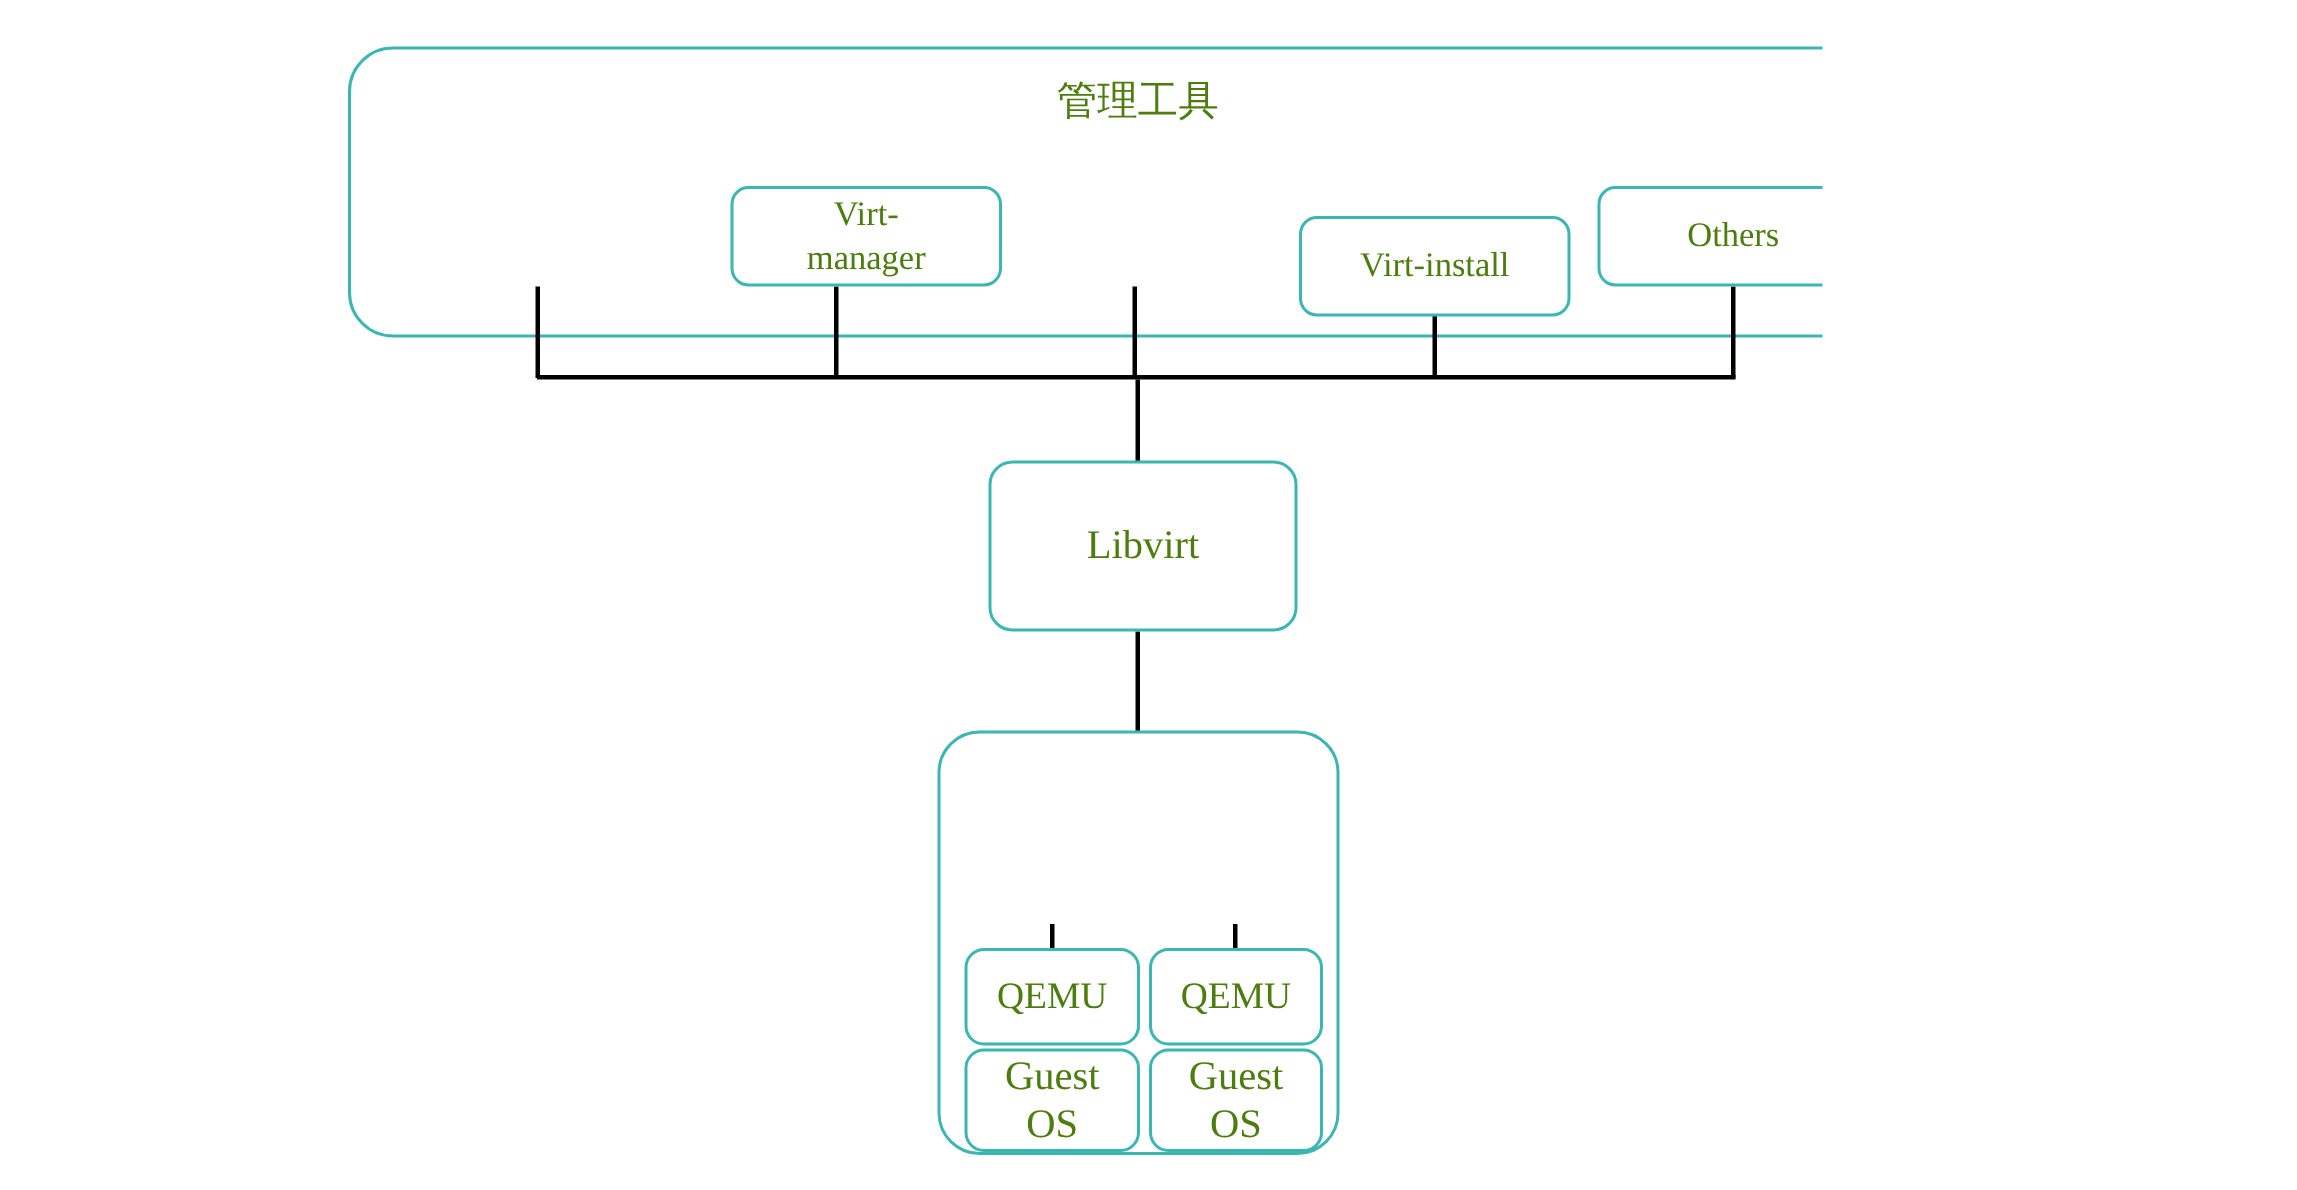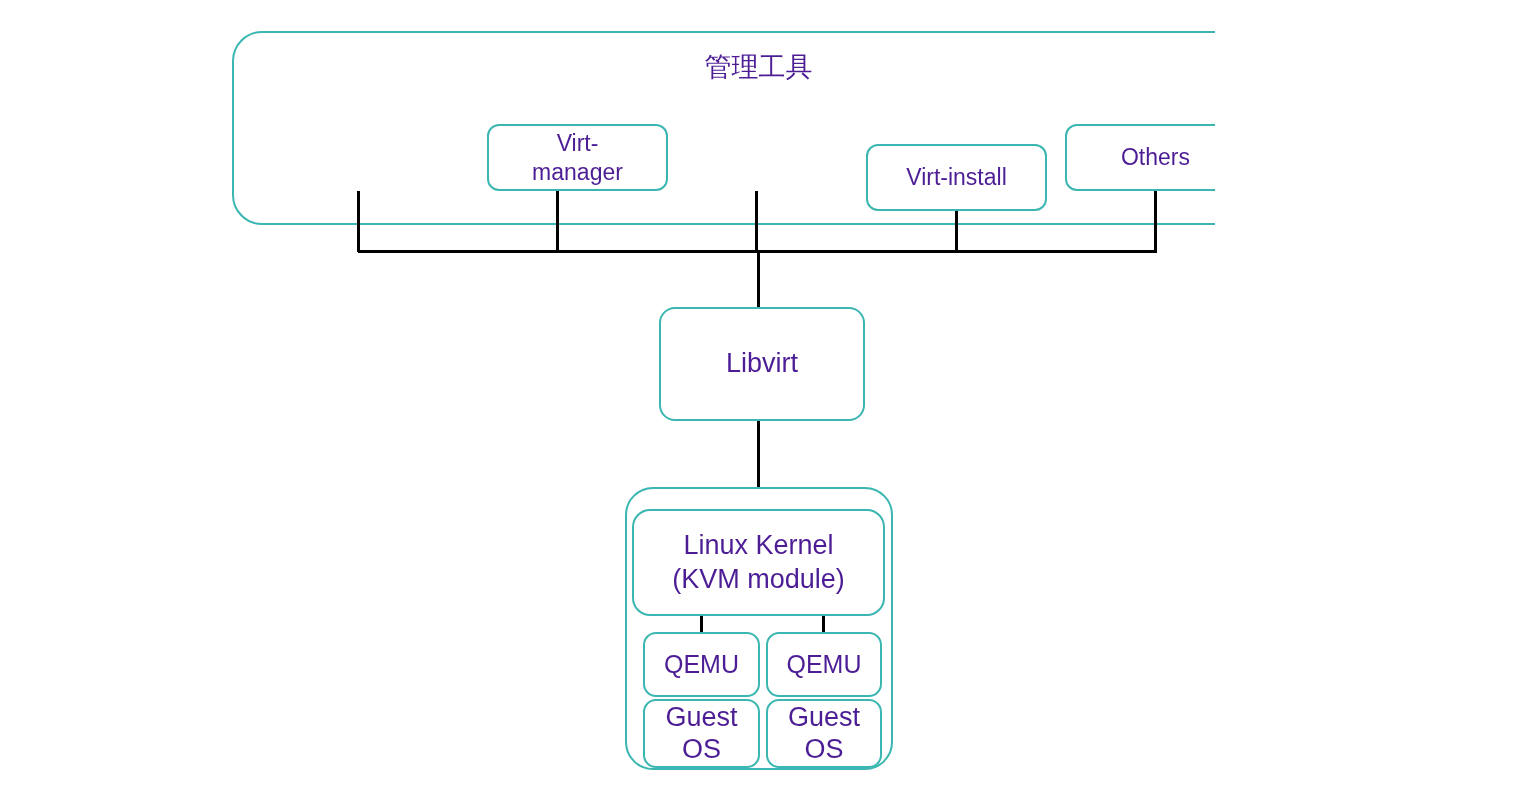--- a/index.html
+++ b/index.html
@@ -5,22 +5,22 @@
   html, body {
     margin: 0;
     padding: 0;
     background: #ffffff;
   }
   .canvas {
     position: relative;
     width: 1215px;
     height: 793px;
     background: #ffffff;
-    font-family: Liberation Sans, sans-serif;
-    color: #4c1d95;
+    font-family: Liberation Serif, serif;
+    color: #4d7c0f;
     overflow: hidden;
   }
   
   .group {
     position: absolute;
     border: 2px solid #3bb6b0;
     border-radius: 30px;
     background: #ffffff;
     box-sizing: border-box;
   }
@@ -96,22 +96,20 @@
 
   <div class="node tool tool-1">Virt-
 manager</div>
   <div class="node tool tool-3">Virt-install</div>
   <div class="node tool tool-4">Others</div>
 
   <div class="node libvirt">Libvirt</div>
 
   <div class="group bottom-group"></div>
 
-  <div class="node kernel">Linux Kernel
-(KVM module)</div>
 
   <div class="vline kstub-0"></div>
   <div class="vline kstub-1"></div>
 
   <div class="node qemu-0">QEMU</div>
   <div class="node qemu-1">QEMU</div>
 
   <div class="node guest-0">Guest
 OS</div>
   <div class="node guest-1">Guest

